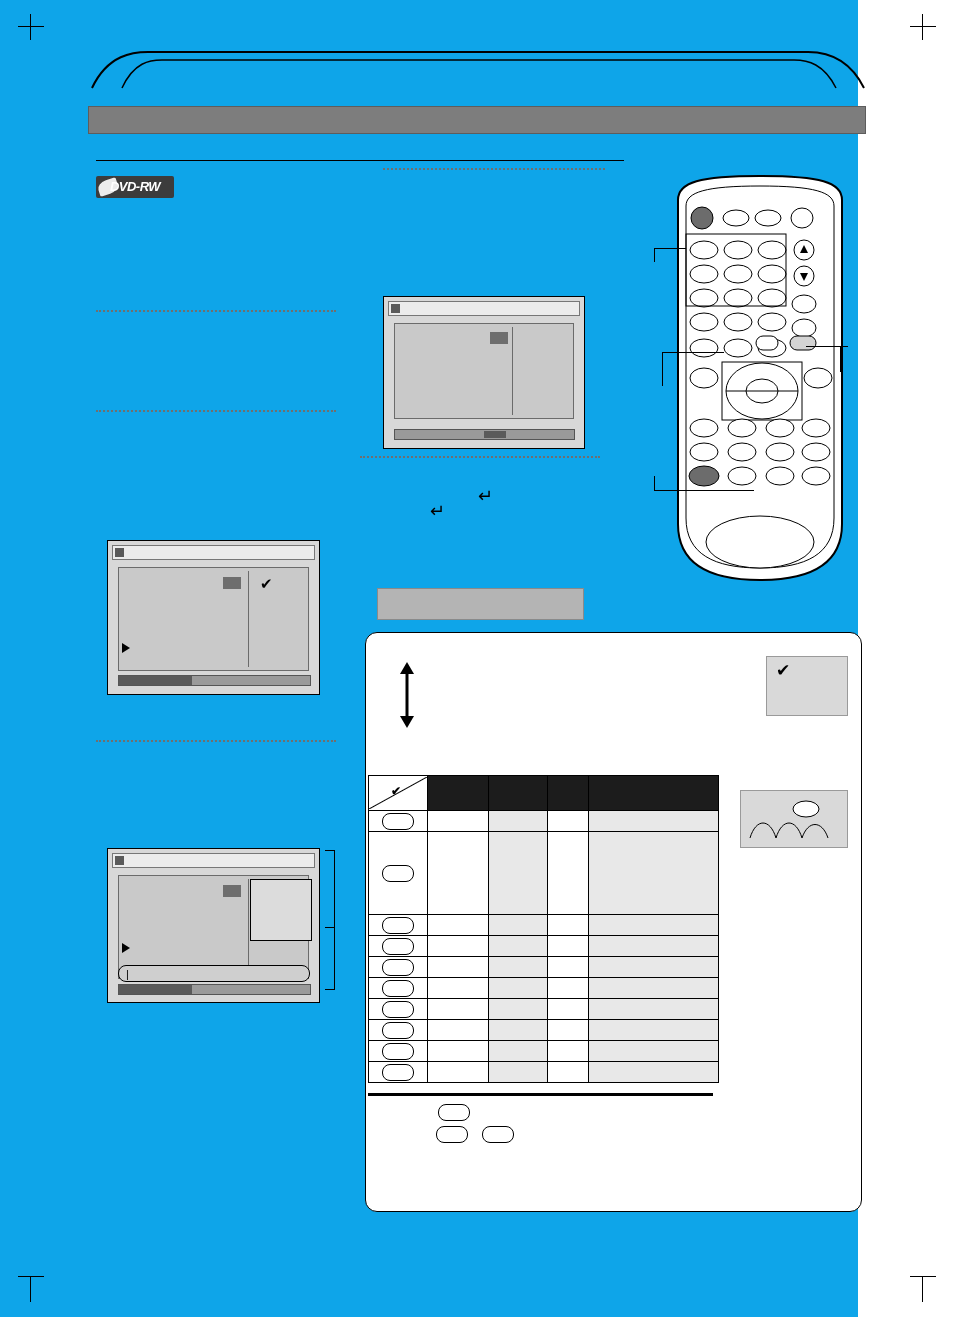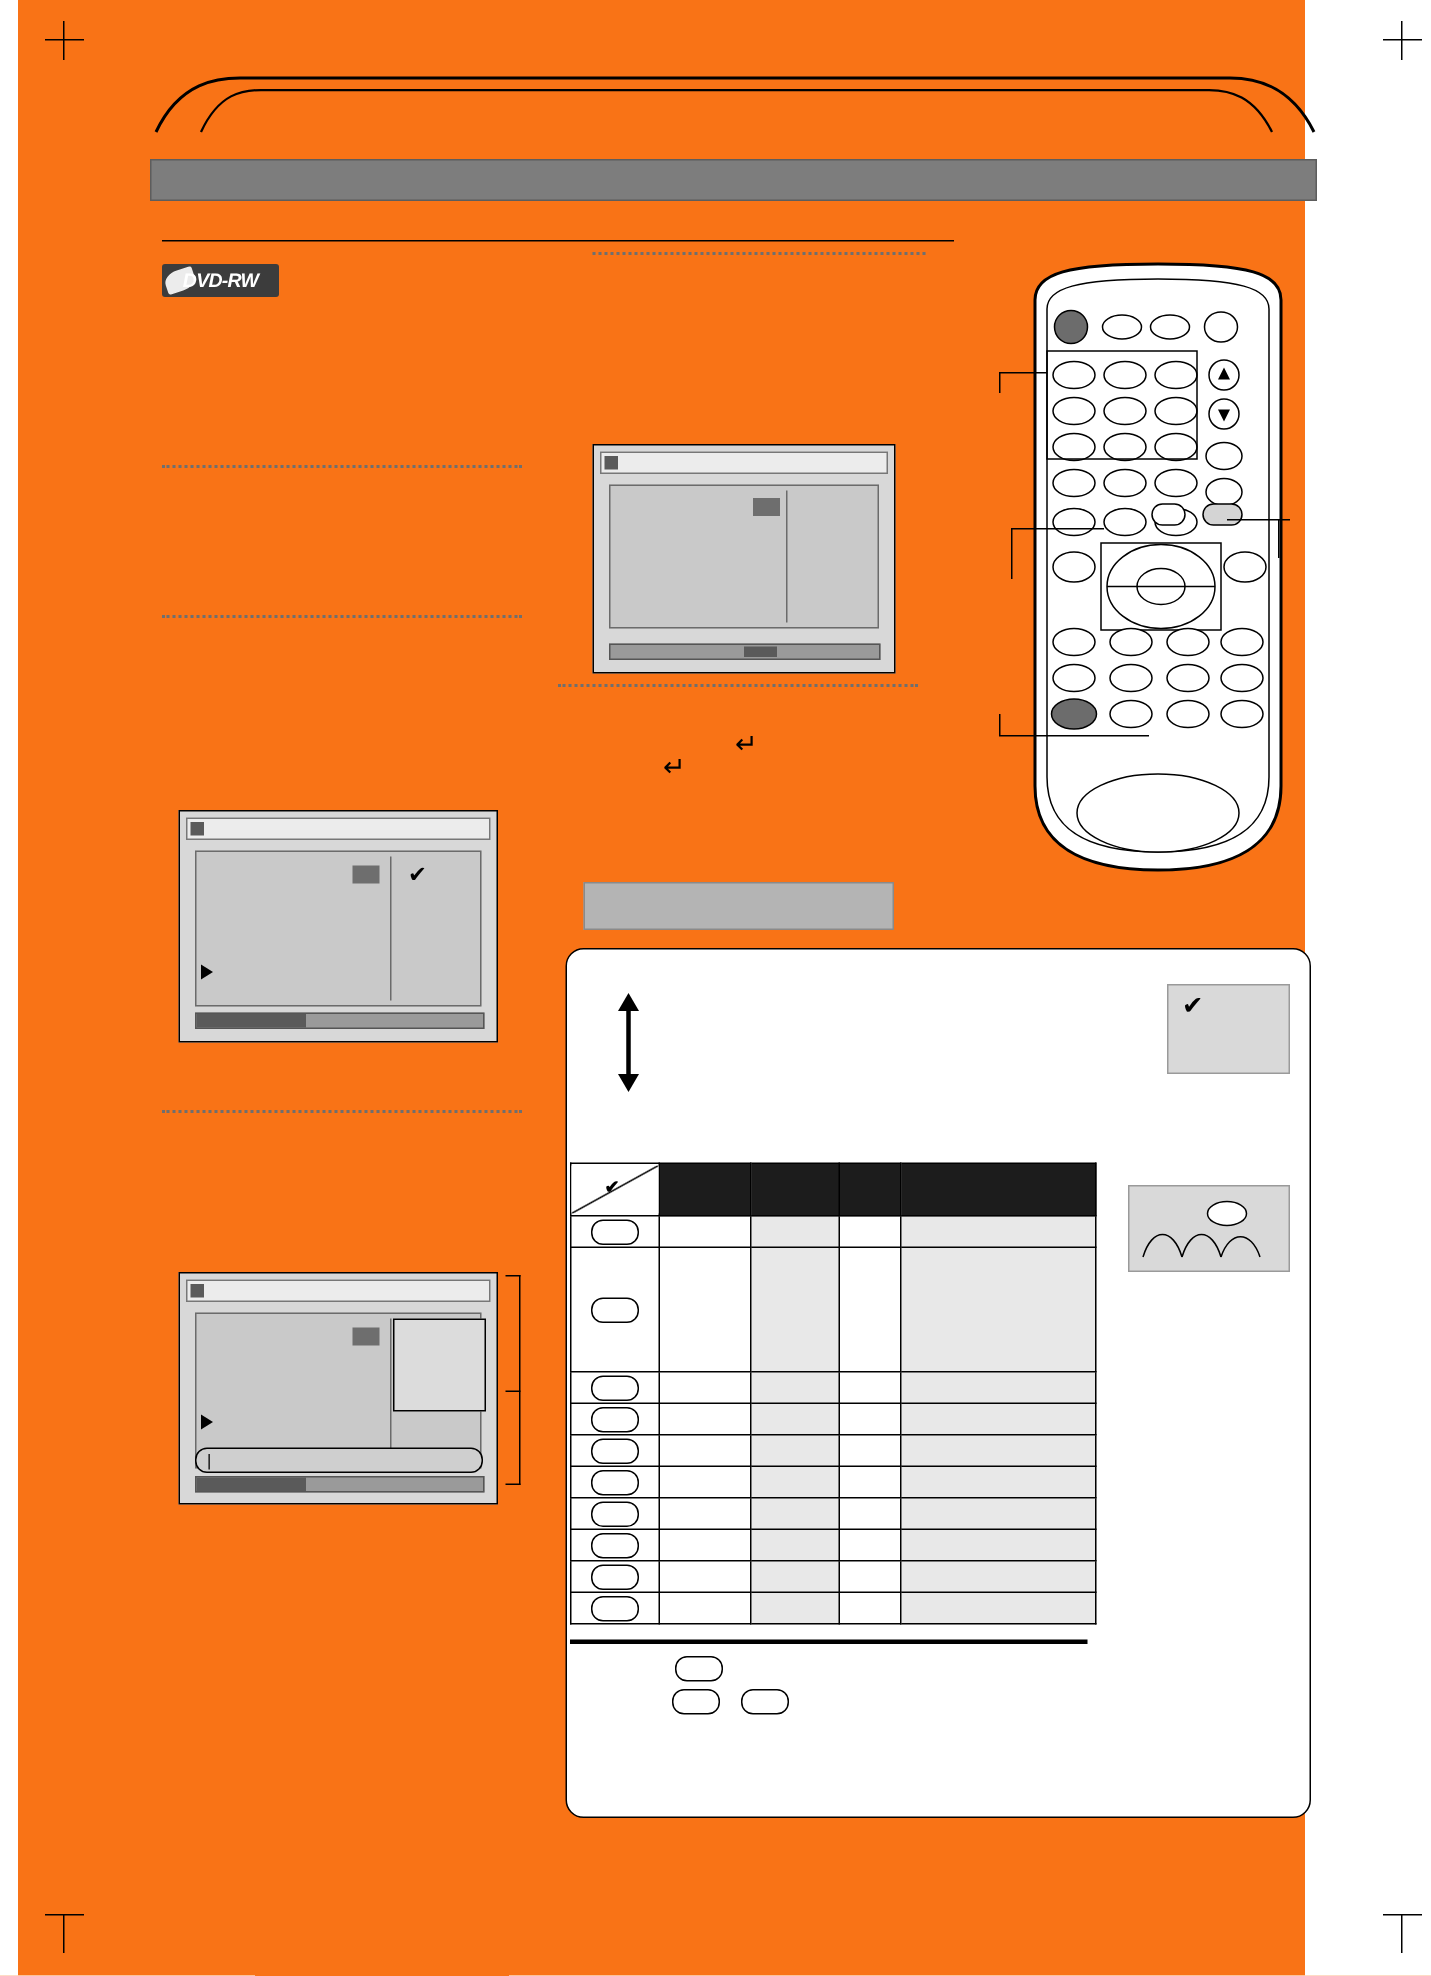--- a/index.html
+++ b/index.html
@@ -12,22 +12,21 @@
     width: 954px;
     height: 1317px;
     position: relative;
     overflow: hidden;
   }
   .page {
     position: absolute;
     left: 0; top: 0;
     width: 858px;
     height: 1317px;
-    background: #f97316;
-    margin-left: 12px;
+    background: #0ea5e9;
   }
 
   
   .crop {
     position: absolute;
     background: #000;
   }
   .crop.v { width: 1px; height: 26px; }
   .crop.h { height: 1px; width: 26px; }
 

